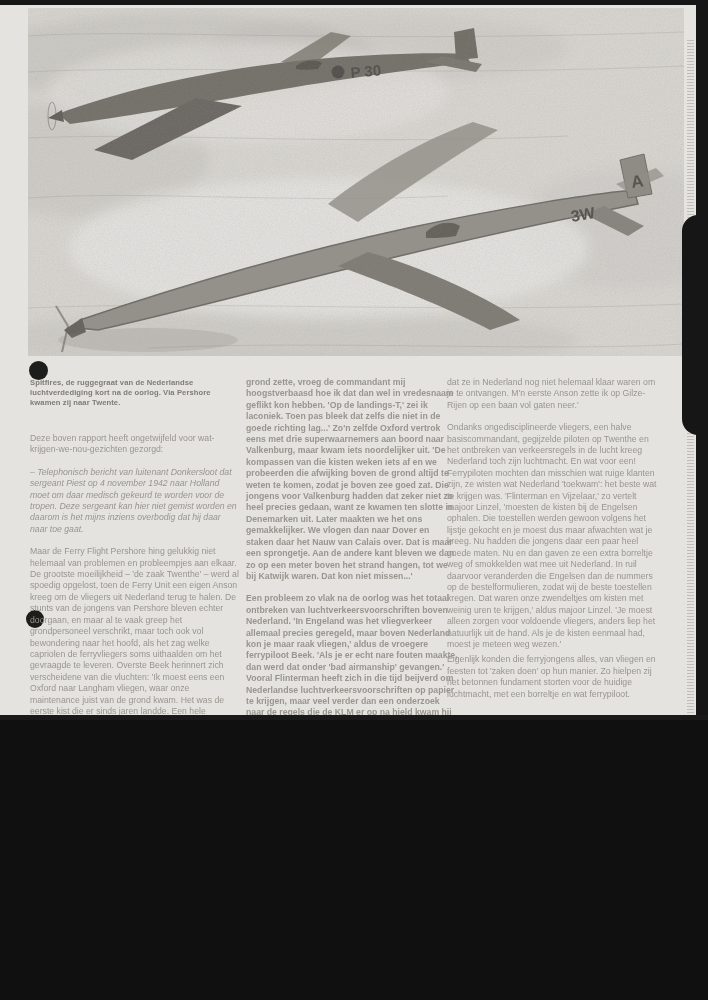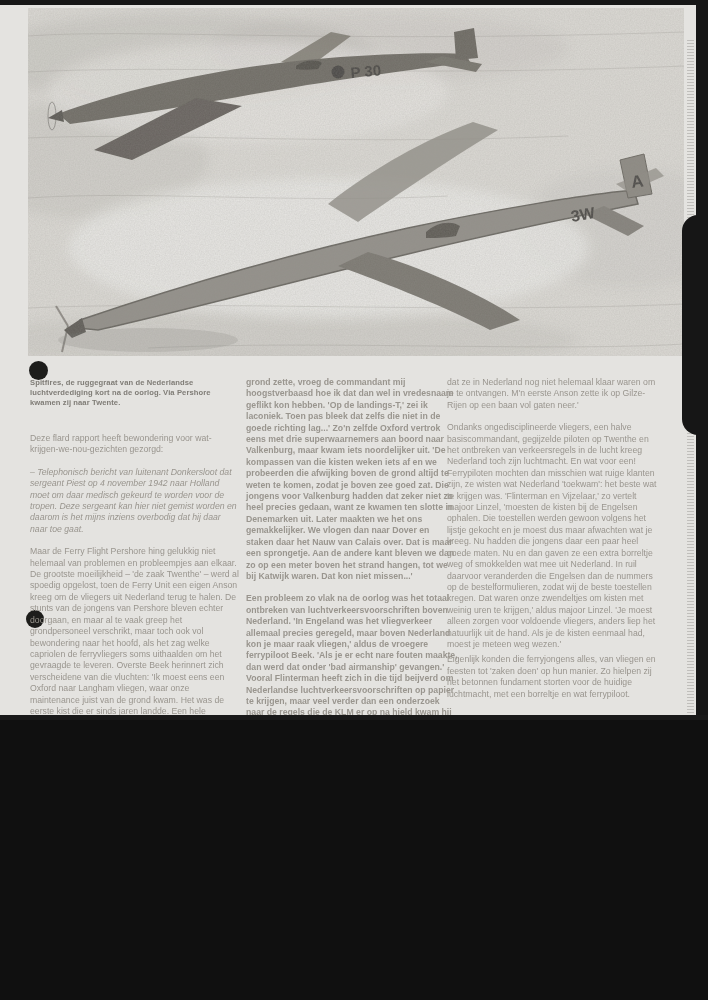--- a/index.html
+++ b/index.html
@@ -107,21 +107,21 @@
       <rect width="656" height="348" filter="url(#grain)" opacity="0.5"></rect>
     </svg>
   </div>
 
   <div class="dot" id="dot-caption"></div>
   <div class="dot" id="dot-column"></div>
 
   <div class="caption">Spitfires, de ruggegraat van de Nederlandse luchtverdediging kort na de oorlog. Via Pershore kwamen zij naar Twente.</div>
 
   <div class="col" id="col1">
-    <p>Deze flard rapport heeft bewondering voor wat-krijgen-we-nou-gezichten gezorgd:</p>
+    <p>Deze boven rapport heeft ongetwijfeld voor wat-krijgen-we-nou-gezichten gezorgd:</p>
     <p class="italic">– Telephonisch bericht van luitenant Donkersloot dat sergeant Piest op 4 november 1942 naar Holland moet om daar medisch gekeurd te worden voor de tropen. Deze sergeant kan hier niet gemist worden en daarom is het mijns inziens overbodig dat hij daar naar toe gaat.</p>
     <p>Maar de Ferry Flight Pershore hing gelukkig niet helemaal van problemen en probleempjes aan elkaar. De grootste moeilijkheid – 'de zaak Twenthe' – werd al spoedig opgelost, toen de Ferry Unit een eigen Anson kreeg om de vliegers uit Nederland terug te halen. De stunts van de jongens van Pershore bleven echter doorgaan, en maar al te vaak greep het grondpersoneel verschrikt, maar toch ook vol bewondering naar het hoofd, als het zag welke capriolen de ferryvliegers soms uithaalden om het gevraagde te leveren. Overste Beek herinnert zich verscheidene van die vluchten: 'Ik moest eens een Oxford naar Langham vliegen, waar onze maintenance juist van de grond kwam. Het was de eerste kist die er sinds jaren landde. Een hele belevenis voor die lui. Zelfs voor die tijd was Langham een allerbelabberdst vliegveld. Van een toren hadden ze er nog nooit gehoord en zelfs een windzak was nergens te bekennen. Maar een landings-T hadden ze. Toen ik de Oxford zonder brokken aan de</p>
   </div>
 
   <div class="col" id="col2">
     <p>grond zette, vroeg de commandant mij hoogstverbaasd hoe ik dat dan wel in vredesnaam geflikt kon hebben. 'Op de landings-T,' zei ik laconiek. Toen pas bleek dat zelfs die niet in de goede richting lag...' Zo'n zelfde Oxford vertrok eens met drie superwaarnemers aan boord naar Valkenburg, maar kwam iets noordelijker uit. 'De kompassen van die kisten weken iets af en we probeerden die afwijking boven de grond altijd te weten te komen, zodat je boven zee goed zat. Die jongens voor Valkenburg hadden dat zeker niet zo heel precies gedaan, want ze kwamen ten slotte in Denemarken uit. Later maakten we het ons gemakkelijker. We vlogen dan naar Dover en staken daar het Nauw van Calais over. Dat is maar een sprongetje. Aan de andere kant bleven we dan zo op een meter boven het strand hangen, tot we bij Katwijk waren. Dat kon niet missen...'</p>
     <p>Een probleem zo vlak na de oorlog was het totaal ontbreken van luchtverkeersvoorschriften boven Nederland. 'In Engeland was het vliegverkeer allemaal precies geregeld, maar boven Nederland kon je maar raak vliegen,' aldus de vroegere ferrypiloot Beek. 'Als je er echt nare fouten maakte, dan werd dat onder 'bad airmanship' gevangen.' Vooral Flinterman heeft zich in die tijd beijverd om Nederlandse luchtverkeersvoorschriften op papier te krijgen, maar veel verder dan een onderzoek naar de regels die de KLM er op na hield kwam hij voorlopig niet. 'Alles ging nog free and easy. Als er een kist klaar was, authoriseerde je jezelf en ging af. Last van vogeltrek had je nog niet,' aldus overste Beek. 'Maar het kon natuurlijk wel gebeuren</p>
   </div>
 
   <div class="col" id="col3">

